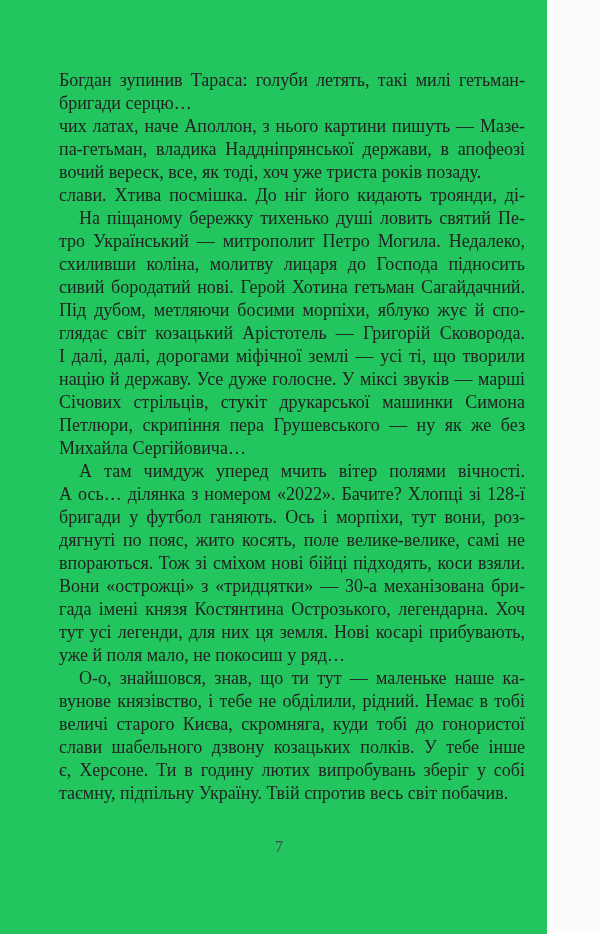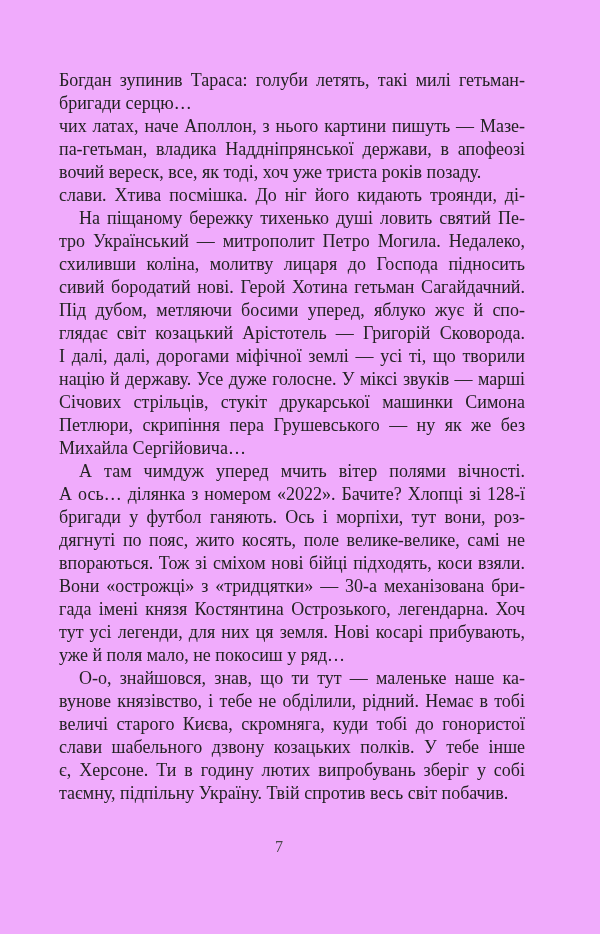--- a/index.html
+++ b/index.html
@@ -2,23 +2,23 @@
 <html><head>
 <meta charset="utf-8">
 <style>
   html, body {
     margin: 0;
     padding: 0;
     background: #fcfcfb;
   }
   .page {
     position: relative;
-    width: 600px;
+    width: 547px;
     height: 934px;
-    background: #f0abfc;
+    background: #22c55e;
     font-family: "Liberation Serif", serif;
     color: #232323;
     overflow: hidden;
   }
   .text-block {
     position: absolute;
     left: 59px;
     top: 69px;
     width: 466px;
     font-size: 18px;
@@ -66,21 +66,21 @@
       <div class="line">па-гетьман, владика Наддніпрянської держави, в апофеозі</div>
       <div class="line pl">вочий вереск, все, як тоді, хоч уже триста років позаду.</div>
       <div class="line">слави. Хтива посмішка. До ніг його кидають троянди, ді-</div>
     </div>
 
     <div class="para">
       <div class="line ind">На піщаному бережку тихенько душі ловить святий Пе-</div>
       <div class="line">тро Український — митрополит Петро Могила. Недалеко,</div>
       <div class="line">схиливши коліна, молитву лицаря до Господа підносить</div>
       <div class="line">сивий бородатий нові. Герой Хотина гетьман Сагайдачний.</div>
-      <div class="line">Під дубом, метляючи босими уперед, яблуко жує й спо-</div>
+      <div class="line">Під дубом, метляючи босими морпіхи, яблуко жує й спо-</div>
       <div class="line">глядає світ козацький Арістотель — Григорій Сковорода.</div>
       <div class="line">І далі, далі, дорогами міфічної землі — усі ті, що творили</div>
       <div class="line">націю й державу. Усе дуже голосне. У міксі звуків — марші</div>
       <div class="line">Січових стрільців, стукіт друкарської машинки Симона</div>
       <div class="line">Петлюри, скрипіння пера Грушевського — ну як же без</div>
       <div class="line pl">Михайла Сергійовича…</div>
     </div>
 
     <div class="para">
       <div class="line ind">А там чимдуж уперед мчить вітер полями вічності.</div>

